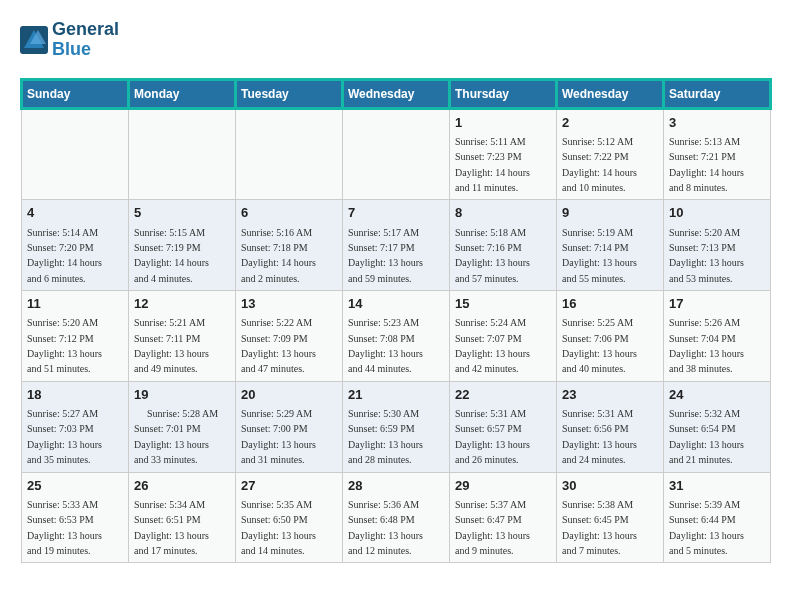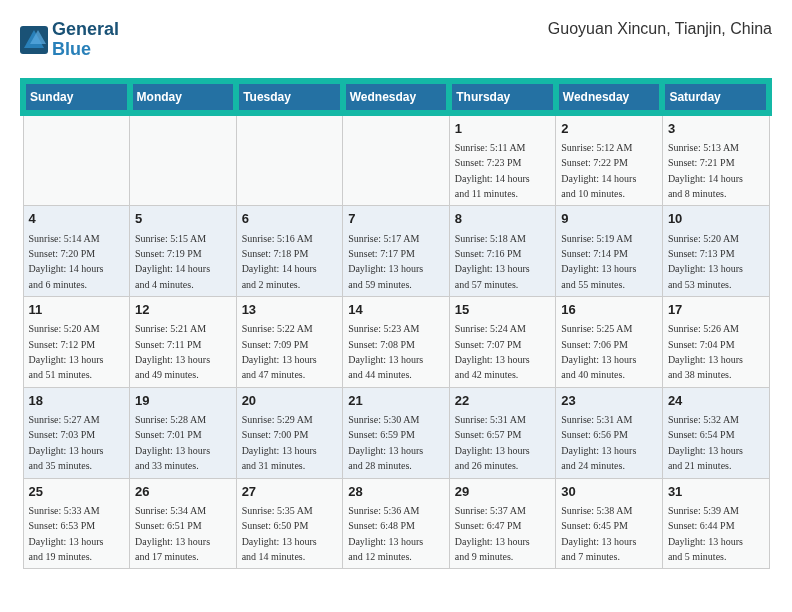--- a/index.html
+++ b/index.html
@@ -46,21 +46,21 @@
     }
     thead tr {
       background-color: #2471a3;
       color: white;
     }
     thead th {
       padding: 6px 4px;
       text-align: left;
       font-size: 12px;
       font-weight: bold;
-      border: 6px solid #14b8a6;
+      border: 3px solid #14b8a6;
     }
     tbody tr {
       vertical-align: top;
     }
     tbody td {
       padding: 4px 5px;
       border: 1px solid #ccc;
       vertical-align: top;
       min-height: 80px;
       height: 90px;
@@ -105,21 +105,20 @@
       <rect width="28" height="28" rx="3" fill="#1a5276"></rect>
       <polygon points="14,4 24,22 4,22" fill="#2980b9"></polygon>
       <polygon points="18,4 26,18 10,18" fill="#5dade2" opacity="0.7"></polygon>
     </svg>
     <div class="logo-text">
       <div>General</div>
       <div style="color:#2980b9;">Blue</div>
     </div>
   </div>
   <div class="title-section">
-    <div class="subtitle">Guoyuan Xincun, Tianjin, China</div>
   </div>
 </div>
 
 <table>
   <thead>
     <tr>
     <th>Sunday</th>
         <th>Monday</th>
         <th>Tuesday</th>
         <th>Wednesday</th>
@@ -205,21 +204,21 @@
         <td><span class="day-num">17</span><span class="day-info" style="white-space: pre-line;">Sunrise: 5:26 AM
 Sunset: 7:04 PM
 Daylight: 13 hours
 and 38 minutes.</span></td>
       </tr>
       <tr>
         <td><span class="day-num">18</span><span class="day-info" style="white-space: pre-line;">Sunrise: 5:27 AM
 Sunset: 7:03 PM
 Daylight: 13 hours
 and 35 minutes.</span></td>
-        <td><span class="day-num">19</span><span class="day-info" style="white-space: pre-line;">Sunrise: 5:28 AM
+        <td><span class="day-num">19</span><span class="day-info" style="white-space: pre-line; margin-left: 13px;">Sunrise: 5:28 AM
 Sunset: 7:01 PM
 Daylight: 13 hours
 and 33 minutes.</span></td>
         <td><span class="day-num">20</span><span class="day-info" style="white-space: pre-line;">Sunrise: 5:29 AM
 Sunset: 7:00 PM
 Daylight: 13 hours
 and 31 minutes.</span></td>
         <td><span class="day-num">21</span><span class="day-info" style="white-space: pre-line;">Sunrise: 5:30 AM
 Sunset: 6:59 PM
 Daylight: 13 hours

